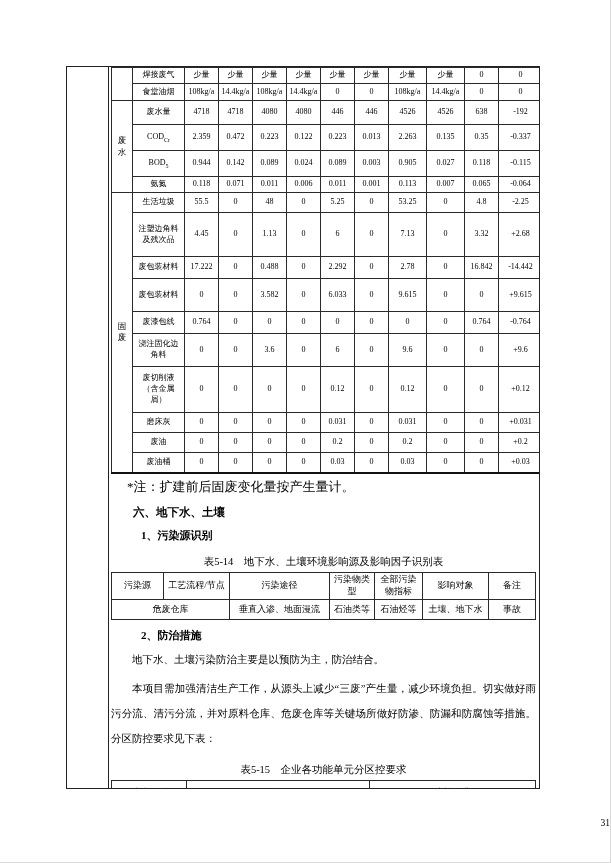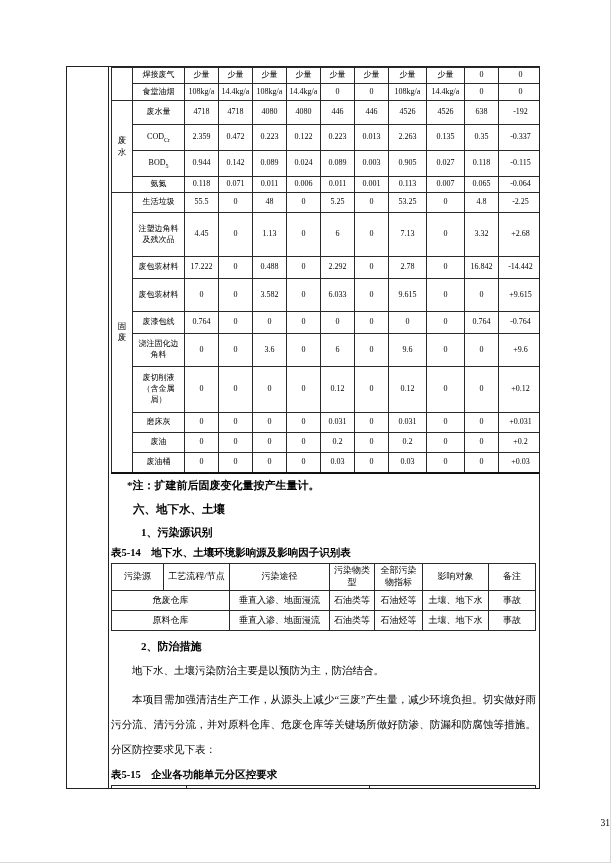--- a/index.html
+++ b/index.html
@@ -26,25 +26,25 @@
   td, th { border:1px solid #2a2a2a; text-align:center; vertical-align:middle;
            overflow:hidden; font-weight:normal; }
 
   
   .t-top { font-size:8px; border:1.4px solid #111; border-bottom:2.2px solid #111; }
   .t-top td { padding:0 1px; line-height:1.35; }
   .t-top td.cell-name { word-break:break-all; padding:0 3px; }
   .t-top td.cell-group { word-break:break-all; font-size:8.5px; padding:0 2px; }
   .t-top sub { font-size:6px; }
 
-  .note { font-size:11px; font-weight:bold; margin:4px 0 0 16px; }
+  .note { font-size:13px; font-weight:normal; margin:4px 0 0 16px; }
 
   .h1 { font-size:11.5px; font-weight:bold; margin:9px 0 0 22px; }
   .h2 { font-size:11px;  font-weight:bold; margin:8px 0 0 30px; }
-  .tbl-title { font-size:10.5px; font-weight:bold; margin-top:6px; }
+  .tbl-title { font-size:10.5px; font-weight:normal; text-align:center; margin-top:12px; }
 
   .t-mid { margin-top:3px; font-size:9px; }
   .t-mid th { font-size:9px; height:27px; line-height:1.25; padding:0 2px; }
   .t-mid td { height:20px; padding:0 2px; }
 
   .para { font-size:10.5px; line-height:25px; text-align:justify;
           text-indent:21px; margin-top:4px; }
 
   .t-bot { margin-top:3px; font-size:9px; }
   .t-bot th { height:24px; }
@@ -324,28 +324,20 @@
         </thead>
         <tbody id="t14-body">
             <tr>
               <td colspan="2">危废仓库</td>
               <td>垂直入渗、地面漫流</td>
               <td>石油类等</td>
               <td>石油烃等</td>
               <td>土壤、地下水</td>
               <td>事故</td>
             </tr>
-            <tr>
-              <td colspan="2">原料仓库</td>
-              <td>垂直入渗、地面漫流</td>
-              <td>石油类等</td>
-              <td>石油烃等</td>
-              <td>土壤、地下水</td>
-              <td>事故</td>
-            </tr>
           </tbody>
       </table>
 
       <div class="h2">2、防治措施</div>
       <div class="para">地下水、土壤污染防治主要是以预防为主，防治结合。</div>
       <div class="para">本项目需加强清洁生产工作，从源头上减少“三废”产生量，减少环境负担。切实做好雨污分流、清污分流，并对原料仓库、危废仓库等关键场所做好防渗、防漏和防腐蚀等措施。分区防控要求见下表：</div>
 
       <div class="tbl-title">表5-15　企业各功能单元分区控要求</div>
       <table class="t-bot">
         <colgroup>

